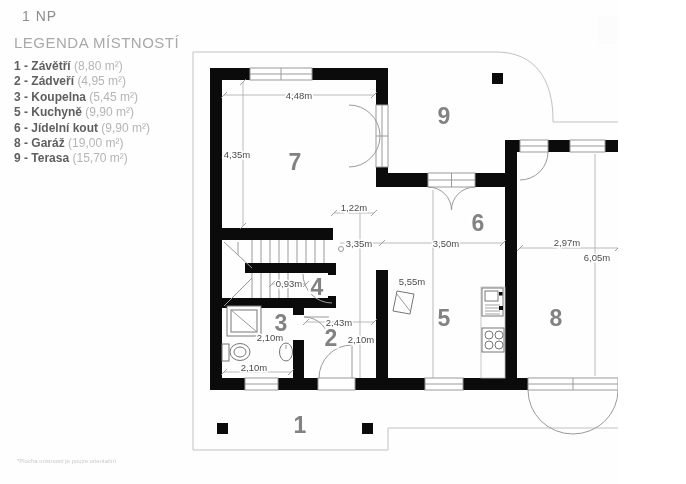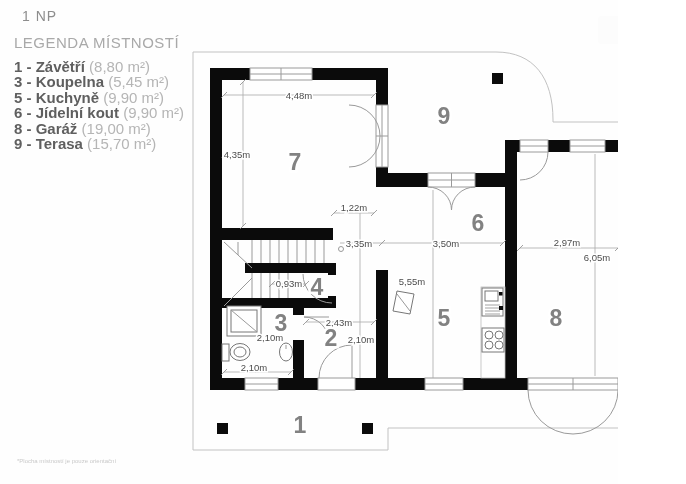--- a/index.html
+++ b/index.html
@@ -1,21 +1,21 @@
 <!DOCTYPE html>
 <html><head>
 <meta charset="utf-8">
 <style>
   html,body{margin:0;padding:0;background:#ffffff;}
   .page{position:relative;width:618px;height:484px;background:#fefefe;overflow:hidden;
         font-family:"Liberation Sans", sans-serif;}
   .title{position:absolute;left:22px;top:8px;font-size:14px;color:#8d8d8d;letter-spacing:1px;}
   .legend{position:absolute;left:14px;top:34px;width:170px;}
   .legend-title{font-size:15px;color:#a9a9a9;letter-spacing:0.5px;margin-bottom:8px;}
-  .li{font-size:15px;line-height:15.4px;white-space:nowrap;}
+  .li{font-size:12px;line-height:15.4px;white-space:nowrap;}
   .ln{font-weight:bold;color:#5f5f5f;}
   .la{color:#b5b5b5;}
   .footnote{position:absolute;left:17px;top:458px;font-size:6px;color:#c9c9c9;}
   .watermark{position:absolute;left:598px;top:16px;width:82px;height:28px;background:#fcfcfc;border-radius:4px;}
   svg{position:absolute;left:0;top:0;}
   .wall{fill:#0b0b0b;}
   .thin{stroke:#9a9a9a;stroke-width:1;fill:none;}
   .lite{stroke:#c2c2c2;stroke-width:1;fill:none;}
   .dimline{stroke:#aaaaaa;stroke-width:0.8;fill:none;}
   .fix{stroke:#777777;stroke-width:1;fill:#ffffff;}
@@ -25,20 +25,21 @@
 </head>
 <body>
 
 <div class="page">
 
   <div class="title">1 NP</div>
 
   <div class="legend">
     <div class="legend-title">LEGENDA MÍSTNOSTÍ</div>
     <div class="li"><span class="ln">1 - Závětří</span> <span class="la">(8,80 m²)</span></div>
+    <div class="li"><span class="ln">2 - Zádveří</span> <span class="la">(4,95 m²)</span></div>
     <div class="li"><span class="ln">3 - Koupelna</span> <span class="la">(5,45 m²)</span></div>
     <div class="li"><span class="ln">5 - Kuchyně</span> <span class="la">(9,90 m²)</span></div>
     <div class="li"><span class="ln">6 - Jídelní kout</span> <span class="la">(9,90 m²)</span></div>
     <div class="li"><span class="ln">8 - Garáž</span> <span class="la">(19,00 m²)</span></div>
     <div class="li"><span class="ln">9 - Terasa</span> <span class="la">(15,70 m²)</span></div>
   </div>
 
   <div class="watermark"></div>
 
   <svg width="686" height="484" viewBox="0 0 686 484">

